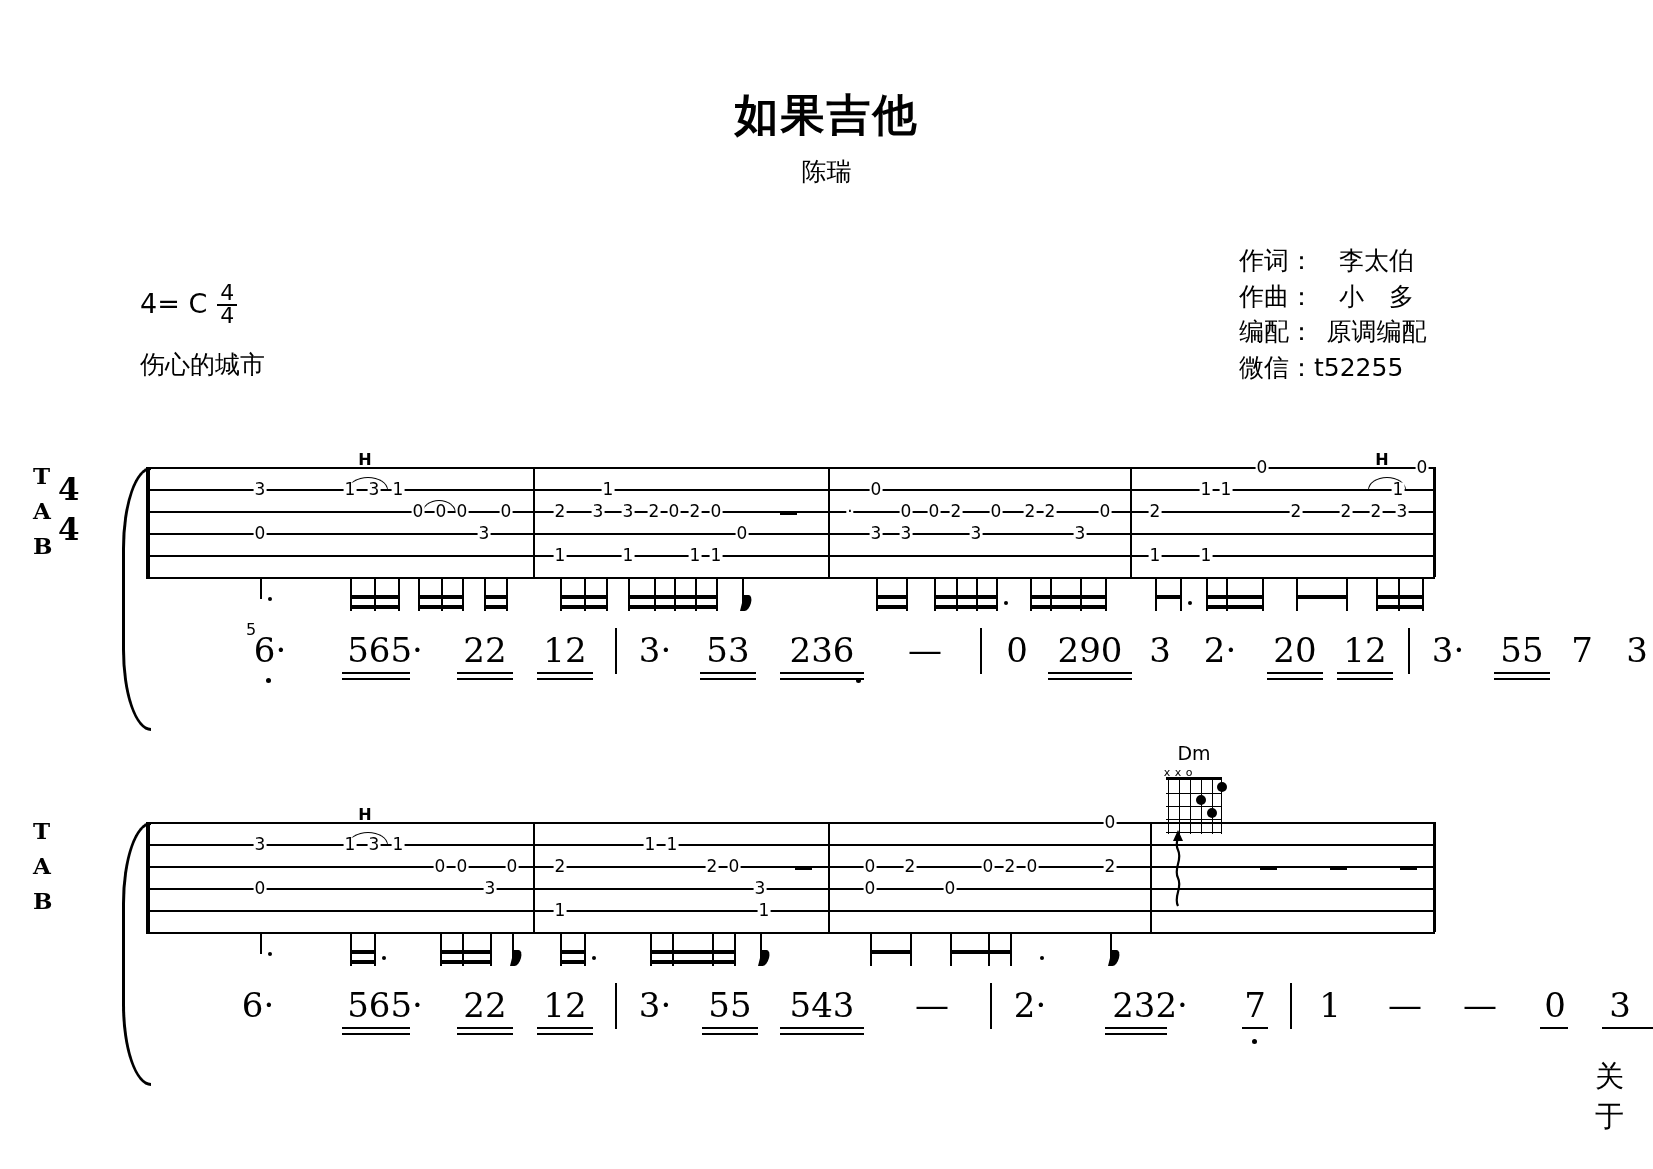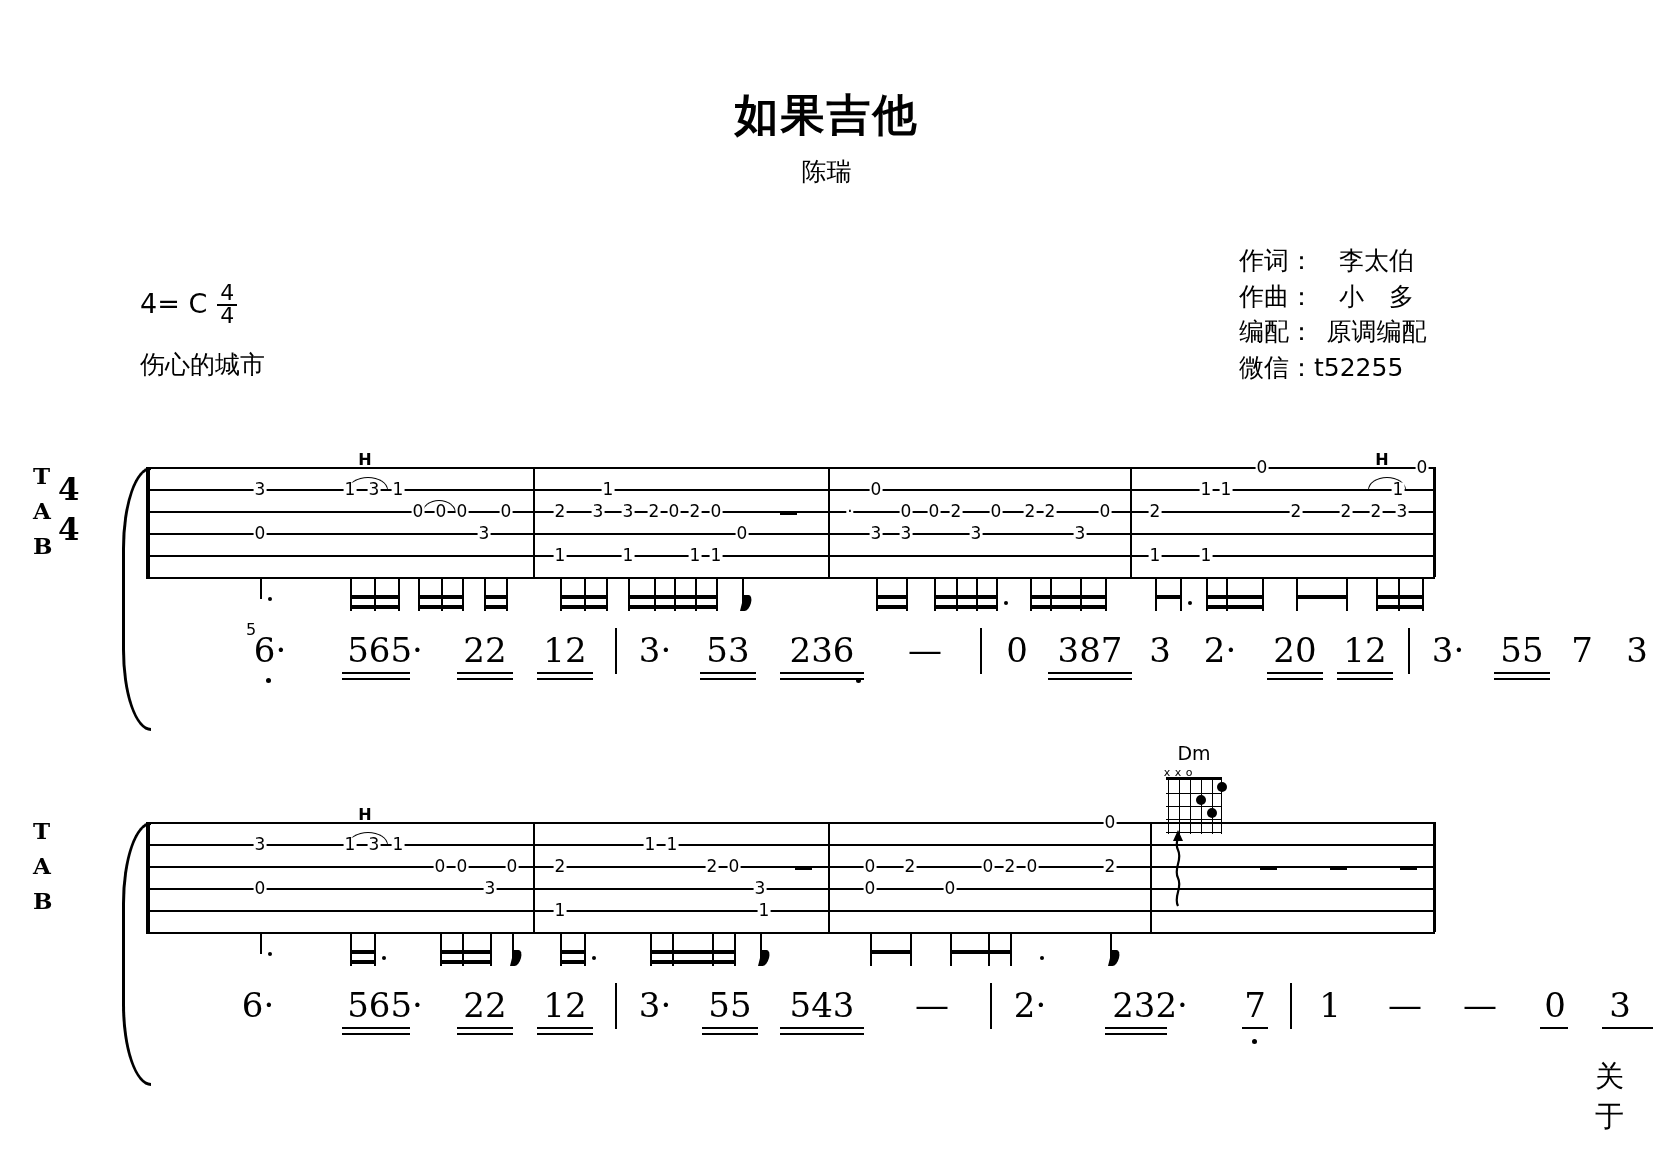--- a/index.html
+++ b/index.html
@@ -514,21 +514,21 @@
 
     <span class="nn" style="left:672px; top:0">236</span>
     <div class="underline1" style="left:630px; top:42px; width:84px"></div>
     <div class="underline2" style="left:630px; top:48px; width:84px"></div>
     <span class="lowdot" style="left:706px; top:48px"></span>
 
     <span class="nn" style="left:775px; top:0">—</span>
 
     <div class="nvbar" style="left:830px; top:-2px"></div>
     <span class="nn" style="left:867px; top:0">0</span>
-    <span class="nn" style="left:940px; top:0">387</span>
+    <span class="nn" style="left:940px; top:0">290</span>
     <div class="underline1" style="left:898px; top:42px; width:84px"></div>
     <div class="underline2" style="left:898px; top:48px; width:84px"></div>
 
     <span class="nn" style="left:1010px; top:0">3</span>
     <span class="nn" style="left:1070px; top:0">2·</span>
 
     <span class="nn" style="left:1145px; top:0">20</span>
     <div class="underline1" style="left:1117px; top:42px; width:56px"></div>
     <div class="underline2" style="left:1117px; top:48px; width:56px"></div>
 

